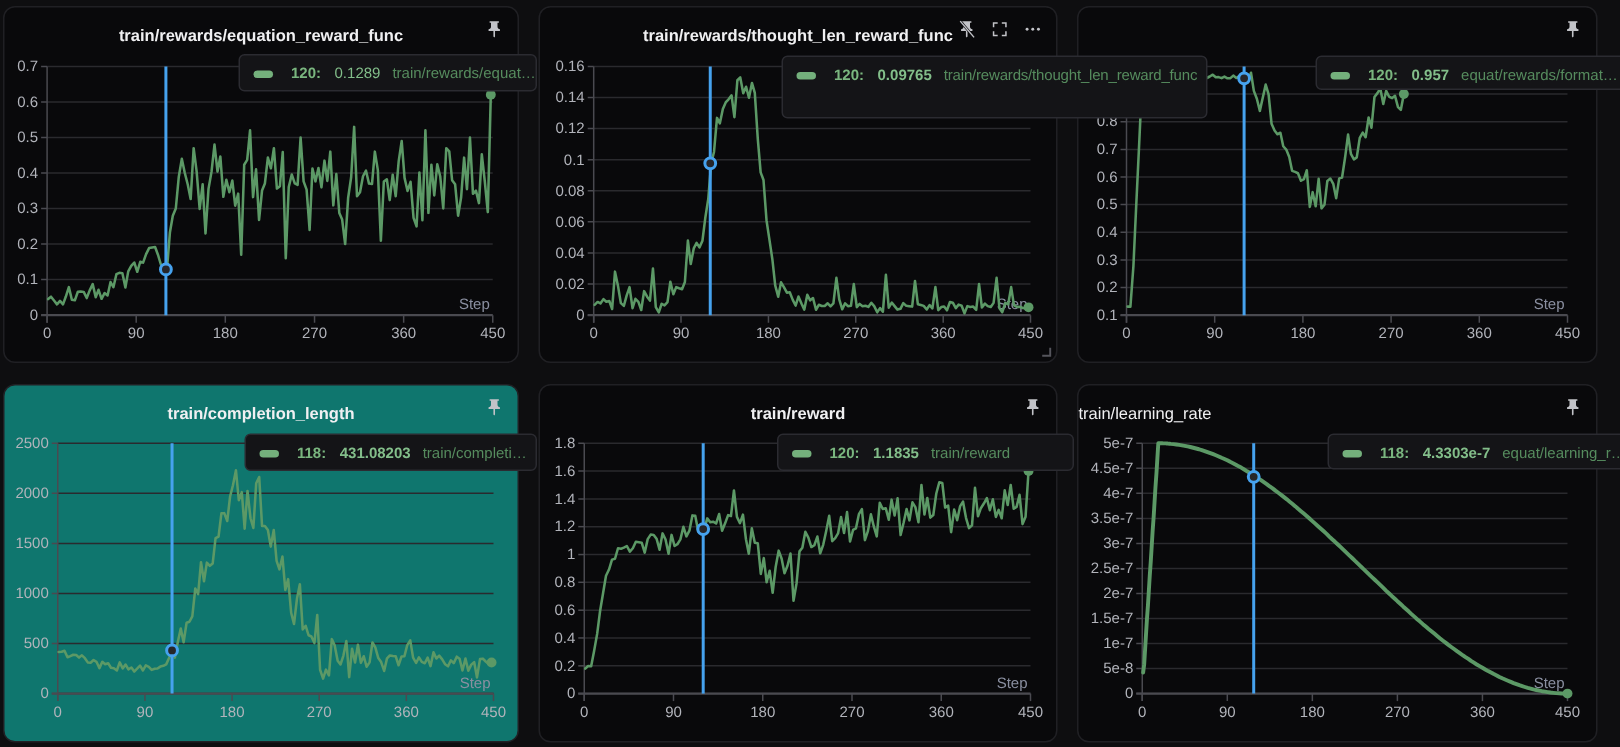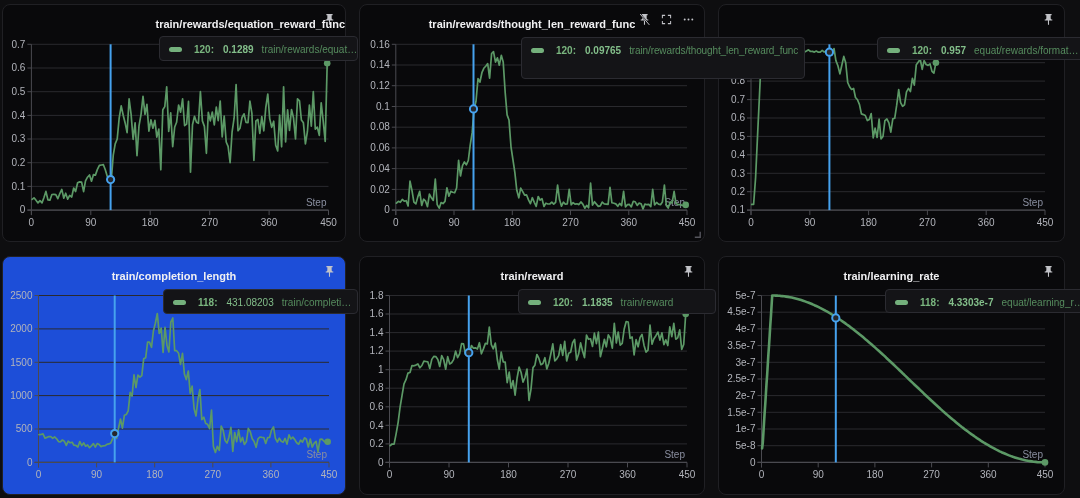--- a/index.html
+++ b/index.html
@@ -1,20 +1,20 @@
 <!DOCTYPE html>
 <html><head><meta charset="utf-8">
 <style>
 html,body{margin:0;padding:0;background:#0e0e10;width:1080px;height:498px;overflow:hidden}
 body{font-family:"Liberation Sans",sans-serif;position:relative}
 svg text{font-family:"Liberation Sans",sans-serif}
 </style></head>
 <body>
 <div style="position:absolute;left:2px;top:4px;width:344px;height:238px;background:#09090b;border:1px solid #202024;border-radius:8px;box-sizing:border-box">
-<div style="position:absolute;left:0;right:0;top:13px;text-align:right;font-size:11px;font-weight:700;color:#f0f0f2">train/rewards/equation_reward_func</div>
+<div style="position:absolute;left:0;right:0;top:13px;text-align:center;font-size:11px;font-weight:700;color:#f0f0f2">train/rewards/equation_reward_func</div>
 <svg width="344" height="238" viewBox="0 0 344 238" style="position:absolute;left:0;top:0">
       <line x1="28.4" y1="205.1" x2="325.5" y2="205.1" stroke="#2a2a2e" stroke-width="1"></line>
       <line x1="28.4" y1="181.4" x2="325.5" y2="181.4" stroke="#2a2a2e" stroke-width="1"></line>
       <line x1="28.4" y1="157.7" x2="325.5" y2="157.7" stroke="#2a2a2e" stroke-width="1"></line>
       <line x1="28.4" y1="134.0" x2="325.5" y2="134.0" stroke="#2a2a2e" stroke-width="1"></line>
       <line x1="28.4" y1="110.4" x2="325.5" y2="110.4" stroke="#2a2a2e" stroke-width="1"></line>
       <line x1="28.4" y1="86.7" x2="325.5" y2="86.7" stroke="#2a2a2e" stroke-width="1"></line>
       <line x1="28.4" y1="63.0" x2="325.5" y2="63.0" stroke="#2a2a2e" stroke-width="1"></line>
       <line x1="28.4" y1="39.3" x2="325.5" y2="39.3" stroke="#2a2a2e" stroke-width="1"></line>
       <line x1="28.4" y1="39.3" x2="28.4" y2="210.1" stroke="#4a4a50" stroke-width="1"></line>
@@ -175,21 +175,21 @@
       <text x="324.0" y="201.1" text-anchor="end" font-size="10" fill="#8a8fa0">Step</text>
       <path d="M32.7,199.4 L34.6,199.4 L36.6,172.6 L38.5,131.6 L40.5,89.9 L42.5,46.4 L44.4,46.2 L46.4,46.3 L48.3,46.6 L50.3,47.1 L52.3,46.3 L54.2,45.7 L56.2,46.6 L58.1,46.5 L60.1,46.5 L62.1,46.2 L64.0,47.5 L66.0,46.5 L67.9,46.9 L69.9,45.6 L71.9,46.9 L73.8,45.9 L75.8,45.2 L77.7,46.5 L79.7,46.7 L81.7,46.2 L83.6,46.3 L85.6,47.0 L87.5,46.0 L89.5,44.8 L91.5,46.5 L93.4,46.4 L95.4,47.1 L97.3,46.1 L99.3,47.2 L101.3,47.1 L103.2,45.4 L105.2,47.0 L107.1,46.0 L109.1,46.7 L111.1,47.2 L113.0,49.8 L115.0,43.5 L116.9,55.6 L118.9,60.8 L120.9,68.9 L122.8,60.3 L124.8,51.4 L126.7,57.7 L128.7,77.5 L130.7,82.0 L132.6,84.5 L134.6,83.5 L136.5,92.5 L138.5,94.7 L140.5,99.6 L142.4,108.9 L144.4,109.6 L146.3,110.5 L148.3,115.5 L150.3,114.4 L152.2,108.5 L154.2,132.9 L156.1,123.1 L158.1,132.5 L160.1,114.2 L162.0,133.9 L164.0,131.4 L165.9,115.6 L167.9,114.0 L169.9,117.8 L171.8,127.1 L173.8,113.9 L175.7,113.3 L177.7,100.2 L179.7,84.7 L181.6,97.6 L183.6,101.3 L185.5,99.9 L187.5,86.9 L189.5,83.4 L191.4,86.5 L193.4,73.3 L195.3,80.1 L197.3,59.7 L199.3,57.1 L201.2,54.0 L203.2,64.3 L205.1,55.6 L207.1,59.5 L209.1,60.4 L211.0,58.9 L213.0,66.4 L214.9,68.2 L216.9,57.7" fill="none" stroke="#5c9966" stroke-width="1.7" stroke-linejoin="round" stroke-linecap="round"></path>
       <circle cx="216.9" cy="57.7" r="3.3" fill="#5c9966"></circle>
       <line x1="110.4" y1="39.3" x2="110.4" y2="205.1" stroke="#46a2ee" stroke-width="2"></line>
       <circle cx="110.4" cy="47.2" r="3.6" fill="#26262a" stroke="#46a2ee" stroke-width="2"></circle>
     </svg>
 <svg width="13" height="13" viewBox="0 0 24 24" style="position:absolute;right:9px;top:7.5px">
       <path d="M16 9V4h1c.55 0 1-.45 1-1s-.45-1-1-1H7c-.55 0-1 .45-1 1s.45 1 1 1h1v5c0 1.66-1.34 3-3 3v2h5.97v7l1 1 1-1v-7H19v-2c-1.66 0-3-1.34-3-3z" fill="#c2c3c8"></path>
     </svg>
 </div>
-<div style="position:absolute;left:2px;top:256px;width:344px;height:239px;background:#1d4ed8;border:1px solid #202024;border-radius:8px;box-sizing:border-box">
+<div style="position:absolute;left:2px;top:256px;width:344px;height:239px;background:#0f766e;border:1px solid #202024;border-radius:8px;box-sizing:border-box">
 <div style="position:absolute;left:0;right:0;top:13px;text-align:center;font-size:11px;font-weight:700;color:#f0f0f2">train/completion_length</div>
 <svg width="344" height="239" viewBox="0 0 344 239" style="position:absolute;left:0;top:0">
       <line x1="35.5" y1="205.4" x2="326.0" y2="205.4" stroke="#2a2a2e" stroke-width="1"></line>
       <line x1="35.5" y1="172.0" x2="326.0" y2="172.0" stroke="#2a2a2e" stroke-width="1"></line>
       <line x1="35.5" y1="138.6" x2="326.0" y2="138.6" stroke="#2a2a2e" stroke-width="1"></line>
       <line x1="35.5" y1="105.3" x2="326.0" y2="105.3" stroke="#2a2a2e" stroke-width="1"></line>
       <line x1="35.5" y1="71.9" x2="326.0" y2="71.9" stroke="#2a2a2e" stroke-width="1"></line>
       <line x1="35.5" y1="38.5" x2="326.0" y2="38.5" stroke="#2a2a2e" stroke-width="1"></line>
       <line x1="35.5" y1="38.5" x2="35.5" y2="210.4" stroke="#4a4a50" stroke-width="1"></line>
       <line x1="31.5" y1="205.4" x2="326.0" y2="205.4" stroke="#4a4a50" stroke-width="1.4"></line>
@@ -278,21 +278,21 @@
       <path d="M30.2,188.7 L32.1,187.0 L34.1,187.1 L36.1,176.8 L38.1,165.6 L40.1,150.0 L42.1,138.2 L44.0,126.8 L46.0,122.7 L48.0,116.1 L50.0,115.5 L52.0,108.5 L54.0,108.8 L55.9,108.1 L57.9,107.0 L59.9,110.8 L61.9,108.5 L63.9,104.2 L65.9,104.5 L67.8,104.8 L69.8,111.4 L71.8,102.4 L73.8,99.4 L75.8,99.6 L77.8,102.4 L79.7,109.5 L81.7,98.6 L83.7,102.7 L85.7,112.2 L87.7,99.6 L89.7,107.0 L91.6,105.8 L93.6,102.6 L95.6,94.2 L97.6,100.6 L99.6,96.8 L101.6,86.6 L103.5,86.9 L105.5,97.3 L107.5,94.1 L109.5,95.7 L111.5,88.6 L113.5,91.2 L115.4,90.8 L117.4,92.0 L119.4,85.7 L121.4,96.8 L123.4,91.9 L125.4,86.4 L127.3,87.0 L129.3,70.0 L131.3,87.6 L133.3,91.8 L135.3,86.1 L137.3,102.5 L139.2,112.1 L141.2,95.2 L143.2,104.8 L145.2,105.2 L147.2,125.6 L149.2,115.1 L151.1,131.2 L153.1,123.5 L155.1,138.2 L157.1,121.0 L159.1,110.1 L161.1,115.5 L163.0,125.1 L165.0,120.2 L167.0,112.0 L169.0,143.5 L171.0,132.1 L173.0,110.6 L174.9,108.2 L176.9,97.5 L178.9,101.4 L180.9,107.7 L182.9,106.5 L184.9,100.7 L186.8,111.9 L188.8,106.2 L190.8,97.0 L192.8,86.9 L194.8,103.8 L196.8,101.8 L198.7,98.6 L200.7,87.7 L202.7,98.3 L204.7,84.4 L206.7,104.0 L208.7,96.3 L210.6,95.3 L212.6,85.8 L214.6,82.4 L216.6,103.1 L218.6,97.1 L220.6,85.9 L222.5,93.8 L224.5,100.6 L226.5,78.2 L228.5,82.3 L230.5,81.8 L232.5,89.5 L234.4,76.1 L236.4,86.7 L238.4,75.2 L240.4,99.7 L242.4,91.5 L244.4,82.3 L246.3,89.9 L248.3,77.9 L250.3,81.3 L252.3,91.2 L254.3,66.3 L256.3,86.0 L258.2,75.0 L260.2,88.1 L262.2,86.3 L264.2,72.0 L266.2,64.5 L268.2,65.0 L270.1,81.4 L272.1,80.0 L274.1,97.8 L276.1,82.7 L278.1,89.8 L280.1,80.4 L282.0,77.4 L284.0,88.2 L286.0,95.1 L288.0,93.2 L290.0,68.2 L292.0,87.2 L293.9,81.8 L295.9,78.7 L297.9,75.1 L299.9,83.1 L301.9,75.9 L303.9,87.6 L305.8,82.9 L307.8,88.5 L309.8,69.9 L311.8,79.7 L313.8,66.3 L315.8,82.2 L317.7,80.9 L319.7,72.9 L321.7,92.4 L323.7,87.5 L325.7,57.0" fill="none" stroke="#5c9966" stroke-width="1.7" stroke-linejoin="round" stroke-linecap="round"></path>
       <circle cx="325.7" cy="57.0" r="3.3" fill="#5c9966"></circle>
       <line x1="108.8" y1="38.5" x2="108.8" y2="205.4" stroke="#46a2ee" stroke-width="2"></line>
       <circle cx="108.8" cy="95.7" r="3.6" fill="#26262a" stroke="#46a2ee" stroke-width="2"></circle>
     </svg>
 <svg width="13" height="13" viewBox="0 0 24 24" style="position:absolute;right:9px;top:7.5px">
       <path d="M16 9V4h1c.55 0 1-.45 1-1s-.45-1-1-1H7c-.55 0-1 .45-1 1s.45 1 1 1h1v5c0 1.66-1.34 3-3 3v2h5.97v7l1 1 1-1v-7H19v-2c-1.66 0-3-1.34-3-3z" fill="#c2c3c8"></path>
     </svg>
 </div>
 <div style="position:absolute;left:718px;top:256px;width:347px;height:239px;background:#09090b;border:1px solid #202024;border-radius:8px;box-sizing:border-box">
-<div style="position:absolute;left:0;right:0;top:13px;text-align:center;font-size:11px;font-weight:700;color:#f0f0f2">train/learning_rate</div>
+<div style="position:absolute;left:0;right:0;top:13px;font-size:11px;font-weight:400;color:#f0f0f2">train/learning_rate</div>
 <svg width="347" height="239" viewBox="0 0 347 239" style="position:absolute;left:0;top:0">
       <line x1="42.5" y1="205.4" x2="326.0" y2="205.4" stroke="#2a2a2e" stroke-width="1"></line>
       <line x1="42.5" y1="188.7" x2="326.0" y2="188.7" stroke="#2a2a2e" stroke-width="1"></line>
       <line x1="42.5" y1="172.0" x2="326.0" y2="172.0" stroke="#2a2a2e" stroke-width="1"></line>
       <line x1="42.5" y1="155.3" x2="326.0" y2="155.3" stroke="#2a2a2e" stroke-width="1"></line>
       <line x1="42.5" y1="138.6" x2="326.0" y2="138.6" stroke="#2a2a2e" stroke-width="1"></line>
       <line x1="42.5" y1="122.0" x2="326.0" y2="122.0" stroke="#2a2a2e" stroke-width="1"></line>
       <line x1="42.5" y1="105.3" x2="326.0" y2="105.3" stroke="#2a2a2e" stroke-width="1"></line>
       <line x1="42.5" y1="88.6" x2="326.0" y2="88.6" stroke="#2a2a2e" stroke-width="1"></line>
       <line x1="42.5" y1="71.9" x2="326.0" y2="71.9" stroke="#2a2a2e" stroke-width="1"></line>
@@ -341,21 +341,21 @@
       <circle cx="116.8" cy="60.9" r="3.6" fill="#26262a" stroke="#46a2ee" stroke-width="2"></circle>
     </svg>
 <svg width="13" height="13" viewBox="0 0 24 24" style="position:absolute;right:9px;top:7.5px">
       <path d="M16 9V4h1c.55 0 1-.45 1-1s-.45-1-1-1H7c-.55 0-1 .45-1 1s.45 1 1 1h1v5c0 1.66-1.34 3-3 3v2h5.97v7l1 1 1-1v-7H19v-2c-1.66 0-3-1.34-3-3z" fill="#c2c3c8"></path>
     </svg>
 </div>
 <div style="position:absolute;left:159px;top:36px;width:199px;height:25px;background:#141417;border:1px solid #2b2b31;border-radius:4px;padding:6px 3px 6px 9px;font-size:10px;box-sizing:border-box;white-space:nowrap;overflow:hidden;z-index:10">
     <div style="display:flex;align-items:center;height:12px">
       <span style="width:13px;height:5px;border-radius:2.5px;background:#74b07c;flex:0 0 auto"></span>
       <span style="color:#7ab67f;font-weight:700;margin-left:12px">120:</span>
-      <span style="color:#83be8a;font-weight:700;margin-left:9px">0.1289</span>
+      <span style="color:#83be8a;font-weight:400;margin-left:9px">0.1289</span>
       <span style="color:#568c5e;margin-left:8px">train/rewards/equat…</span>
     </div>
   </div>
 <div style="position:absolute;left:521px;top:37px;width:284px;height:42px;background:#141417;border:1px solid #2b2b31;border-radius:4px;padding:6px 3px 6px 9px;font-size:10px;box-sizing:border-box;white-space:nowrap;overflow:hidden;z-index:10">
     <div style="display:flex;align-items:center;height:12px">
       <span style="width:13px;height:5px;border-radius:2.5px;background:#74b07c;flex:0 0 auto"></span>
       <span style="color:#7ab67f;font-weight:700;margin-left:12px">120:</span>
       <span style="color:#83be8a;font-weight:700;margin-left:9px">0.09765</span>
       <span style="color:#568c5e;margin-left:8px"><span style="letter-spacing:-0.12px">train/rewards/thought_len_reward_func</span></span>
     </div>
@@ -365,21 +365,21 @@
       <span style="width:13px;height:5px;border-radius:2.5px;background:#74b07c;flex:0 0 auto"></span>
       <span style="color:#7ab67f;font-weight:700;margin-left:12px">120:</span>
       <span style="color:#83be8a;font-weight:700;margin-left:9px">0.957</span>
       <span style="color:#568c5e;margin-left:8px">equat/rewards/format…</span>
     </div>
   </div>
 <div style="position:absolute;left:163px;top:289px;width:195px;height:25px;background:#141417;border:1px solid #2b2b31;border-radius:4px;padding:6px 3px 6px 9px;font-size:10px;box-sizing:border-box;white-space:nowrap;overflow:hidden;z-index:10">
     <div style="display:flex;align-items:center;height:12px">
       <span style="width:13px;height:5px;border-radius:2.5px;background:#74b07c;flex:0 0 auto"></span>
       <span style="color:#7ab67f;font-weight:700;margin-left:12px">118:</span>
-      <span style="color:#83be8a;font-weight:400;margin-left:9px">431.08203</span>
+      <span style="color:#83be8a;font-weight:700;margin-left:9px">431.08203</span>
       <span style="color:#568c5e;margin-left:8px">train/completi…</span>
     </div>
   </div>
 <div style="position:absolute;left:518px;top:289px;width:198px;height:25px;background:#141417;border:1px solid #2b2b31;border-radius:4px;padding:6px 3px 6px 9px;font-size:10px;box-sizing:border-box;white-space:nowrap;overflow:hidden;z-index:10">
     <div style="display:flex;align-items:center;height:12px">
       <span style="width:13px;height:5px;border-radius:2.5px;background:#74b07c;flex:0 0 auto"></span>
       <span style="color:#7ab67f;font-weight:700;margin-left:12px">120:</span>
       <span style="color:#83be8a;font-weight:700;margin-left:9px">1.1835</span>
       <span style="color:#568c5e;margin-left:8px">train/reward</span>
     </div>

